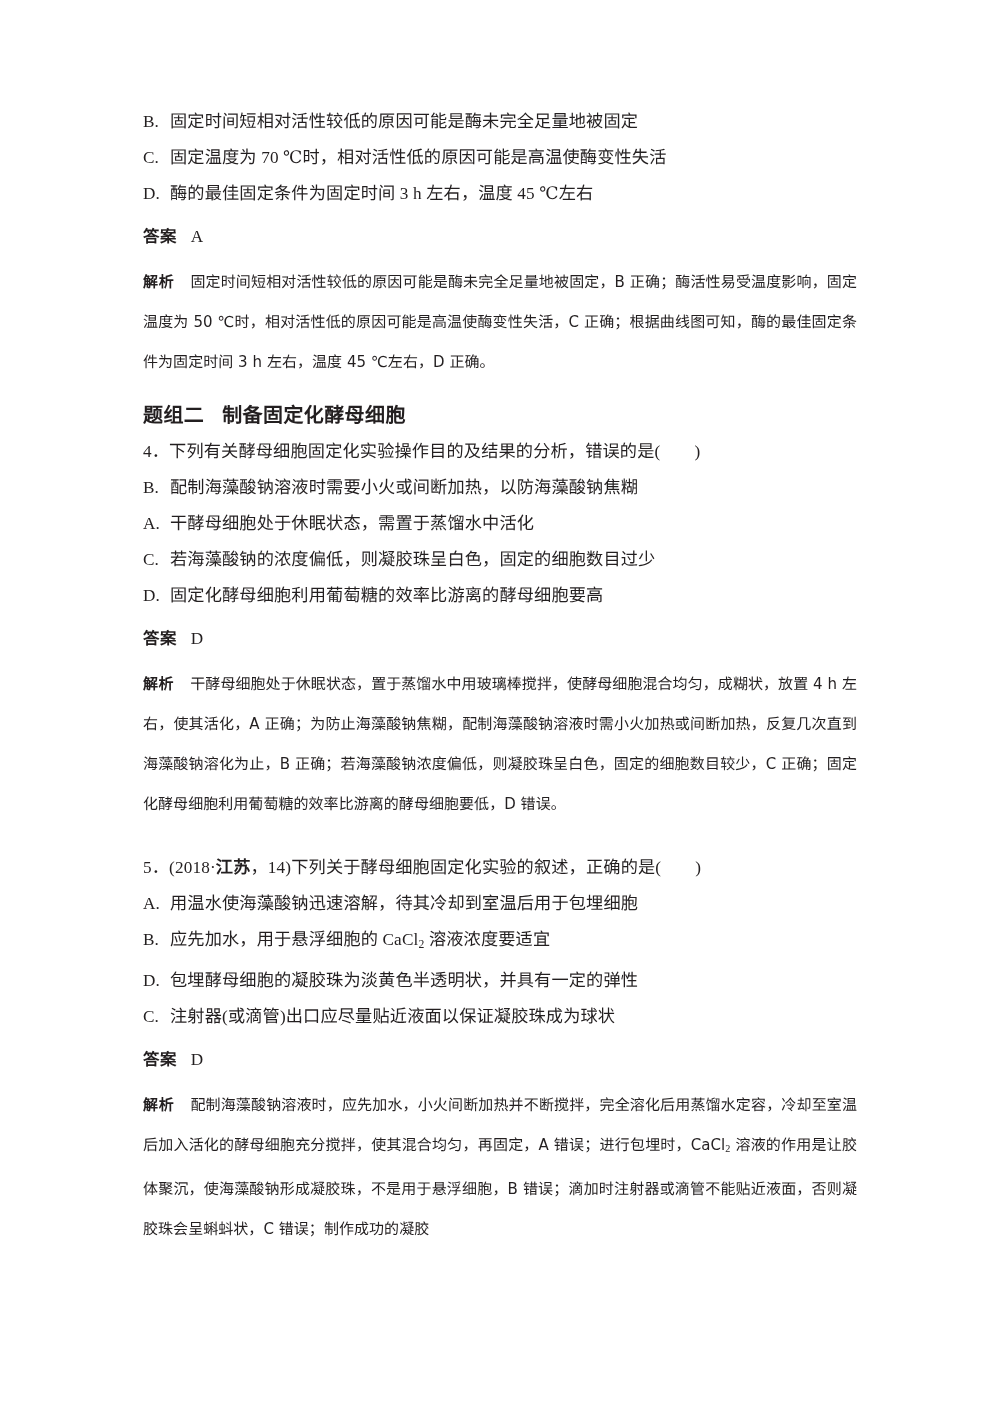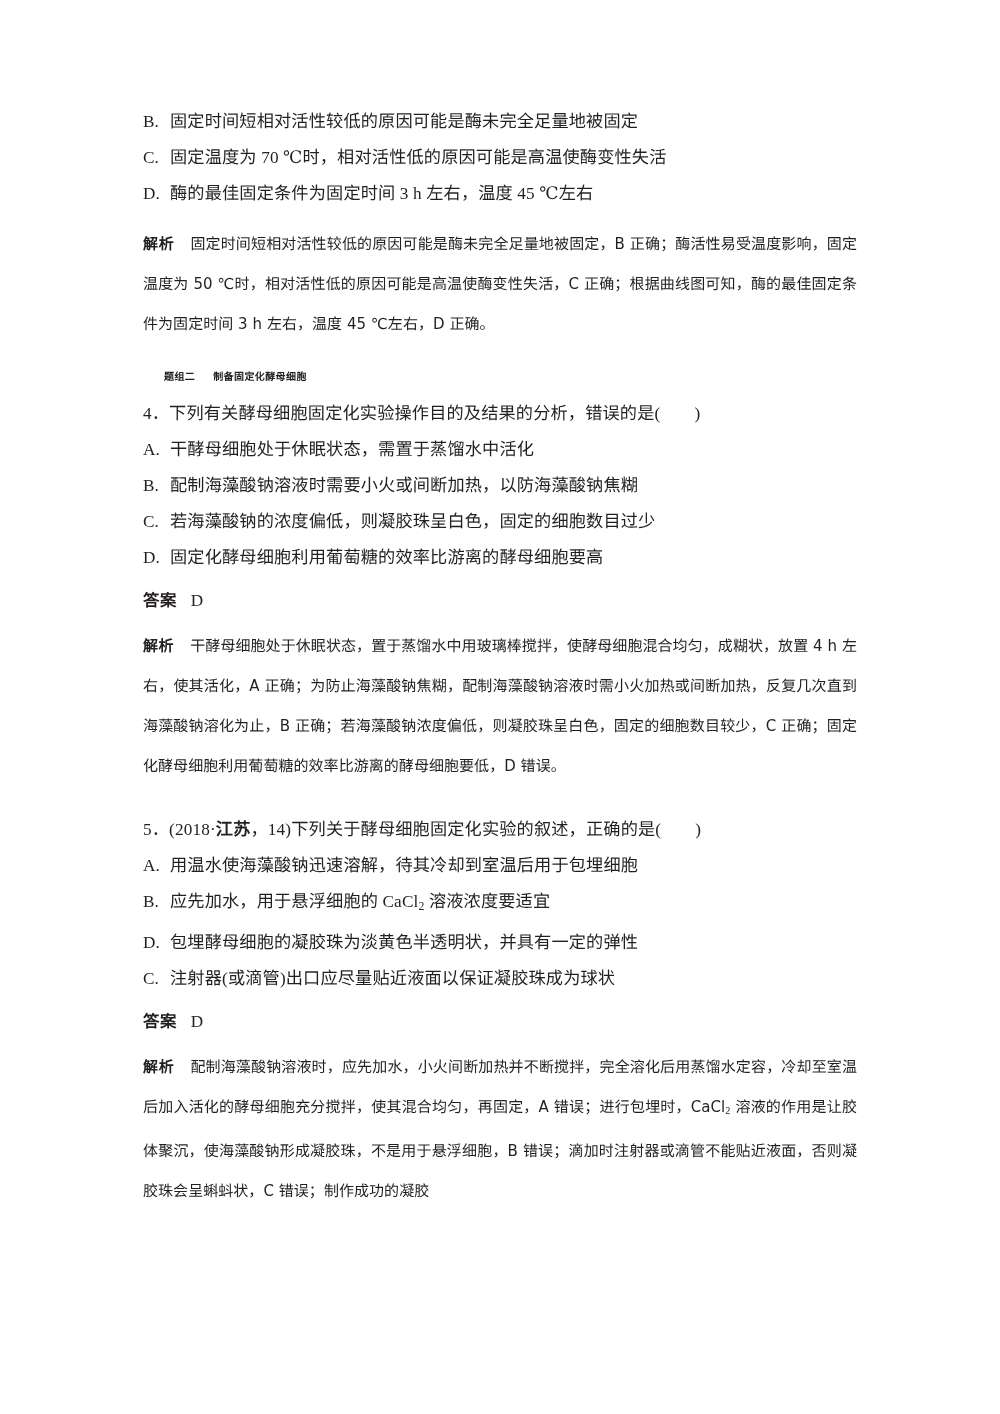--- a/index.html
+++ b/index.html
@@ -88,25 +88,24 @@
   .analysis .lbl {
     font-weight: bold;
     letter-spacing: 0.6px;
     padding-right: 16px;
   }
 
   
   .section-head {
     font-family: "DejaVu Sans", "Liberation Sans", sans-serif;
     font-weight: bold;
-    font-size: 10px;
+    font-size: 20px;
     line-height: 38px;
     color: #231f20;
     letter-spacing: 0.4px;
-    margin-left: 21px;
   }
   .section-head .sep {
     display: inline-block;
     width: 18px;
   }
 
   
   .gap-sm { height: 6px; }
   .gap-md { height: 14px; }
   .gap-lg { height: 26px; }
@@ -137,42 +136,45 @@
     </div>
     <div class="opt">
       <span class="marker">C.</span><span>固定温度为 70 ℃时，相对活性低的原因可能是高温使酶变性失活</span>
     </div>
     <div class="opt">
       <span class="marker">D.</span><span>酶的最佳固定条件为固定时间 3 h 左右，温度 45 ℃左右</span>
     </div>
 
     <div class="gap-sm"></div>
 
+    <div class="answer-line">
+      <span class="lbl">答案</span><span class="val">A</span>
+    </div>
 
     <div class="gap-sm"></div>
 
     <div class="analysis">
       <span class="lbl">解析</span><span>固定时间短相对活性较低的原因可能是酶未完全足量地被固定，B 正确；酶活性易受温度影响，固定温度为 50 ℃时，相对活性低的原因可能是高温使酶变性失活，C 正确；根据曲线图可知，酶的最佳固定条件为固定时间 3 h 左右，温度 45 ℃左右，D 正确。</span>
     </div>
 
     <div class="gap-md"></div>
 
     <div class="section-head">
       <span>题组二</span><span class="sep"></span><span>制备固定化酵母细胞</span>
     </div>
 
     <div class="qline">
       <span class="qnum">4．</span><span>下列有关酵母细胞固定化实验操作目的及结果的分析，错误的是(</span><span class="paren-blank"></span><span>)</span>
     </div>
 
     <div class="opt">
+      <span class="marker">B.</span><span>配制海藻酸钠溶液时需要小火或间断加热，以防海藻酸钠焦糊</span>
+    </div>
+    <div class="opt">
       <span class="marker">A.</span><span>干酵母细胞处于休眠状态，需置于蒸馏水中活化</span>
-    </div>
-    <div class="opt">
-      <span class="marker">B.</span><span>配制海藻酸钠溶液时需要小火或间断加热，以防海藻酸钠焦糊</span>
     </div>
     <div class="opt">
       <span class="marker">C.</span><span>若海藻酸钠的浓度偏低，则凝胶珠呈白色，固定的细胞数目过少</span>
     </div>
     <div class="opt">
       <span class="marker">D.</span><span>固定化酵母细胞利用葡萄糖的效率比游离的酵母细胞要高</span>
     </div>
 
     <div class="gap-sm"></div>
 

